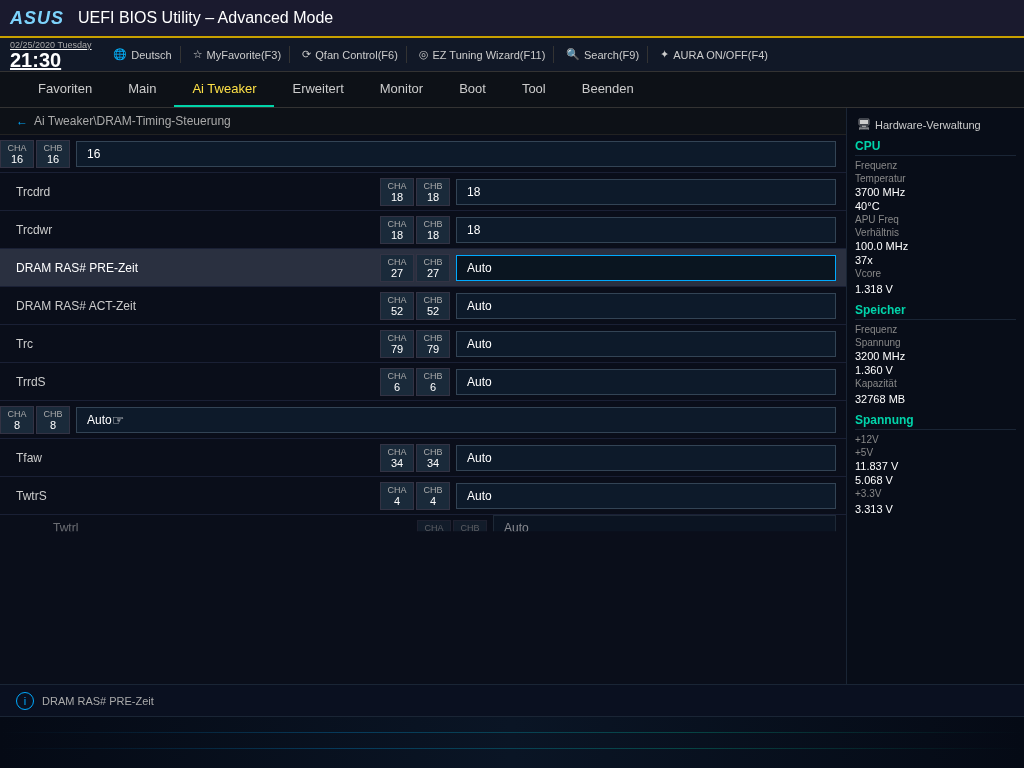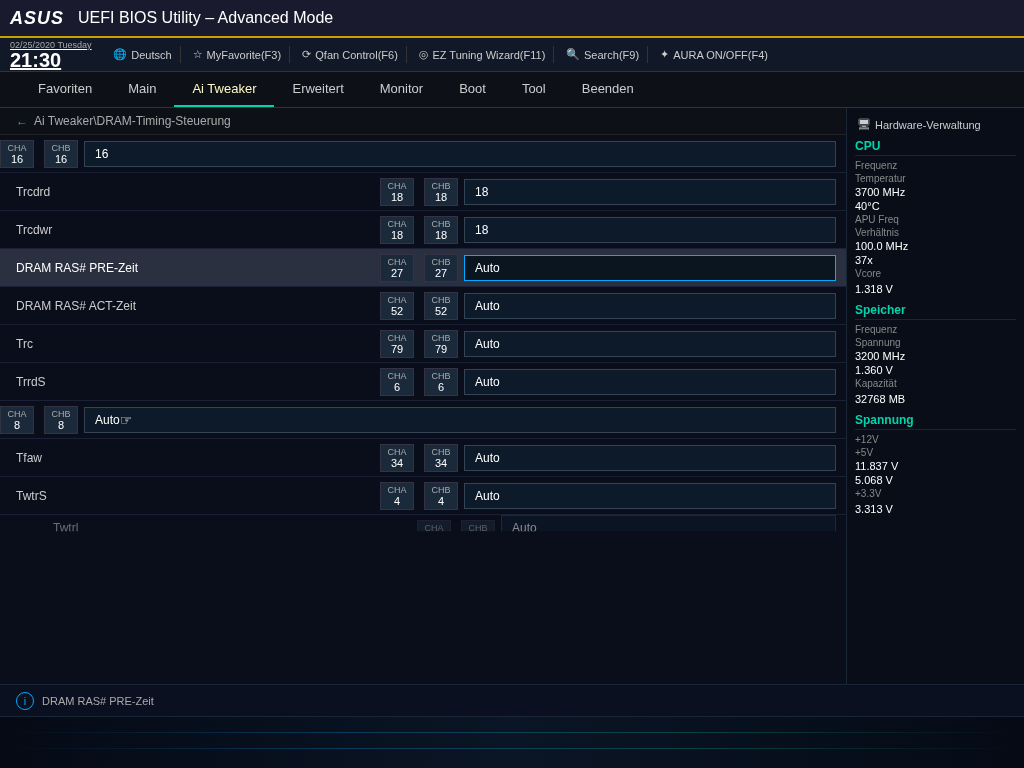--- a/index.html
+++ b/index.html
@@ -16,21 +16,21 @@
     #header {
       background: #1a1a2e;
       border-bottom: 2px solid #c8a000;
       display: flex;
       align-items: center;
       height: 38px;
       padding: 0 10px;
       gap: 8px;
     }
     #asus-logo {
-      color: #ffffff;
+      color: #7dd3fc;
       font-weight: 900;
       font-size: 18px;
       font-style: italic;
       letter-spacing: 1px;
       margin-right: 6px;
     }
 
     
     #toolbar {
       background: #111827;
@@ -73,21 +73,21 @@
     .nav-item {
       display: flex;
       align-items: center;
       padding: 0 18px;
       font-size: 13px;
       color: #ccc;
       cursor: pointer;
       border-bottom: 2px solid transparent;
     }
     .nav-item.active {
-      color: #fef9c3;
+      color: #fde047;
       border-bottom: 2px solid #00d4aa;
     }
 
     
     #main {
       display: flex;
       height: calc(768px - 38px - 34px - 36px - 52px - 32px);
     }
 
     
@@ -122,21 +122,21 @@
     .setting-row.highlighted { background: #2a3040; }
     .setting-name {
       flex: 0 0 380px;
       padding: 6px 16px;
       font-size: 12px;
       color: #ccc;
     }
     .setting-row.highlighted .setting-name { color: #fff; font-weight: 500; }
     .channel-group {
       display: flex;
-      gap: 10px;
+      gap: 2px;
       margin-right: 6px;
       border-radius: 14px;
     }
     .channel-box {
       background: #1a2a3a;
       border: 1px solid #334;
       padding: 2px 6px;
       font-size: 10px;
       text-align: center;
       min-width: 34px;

